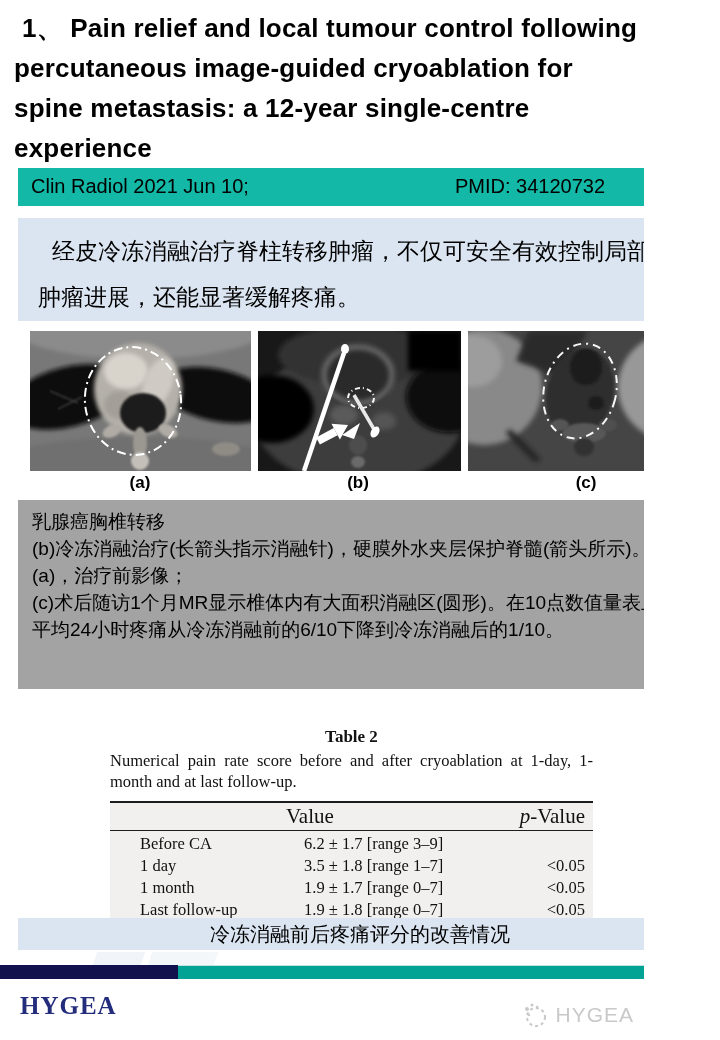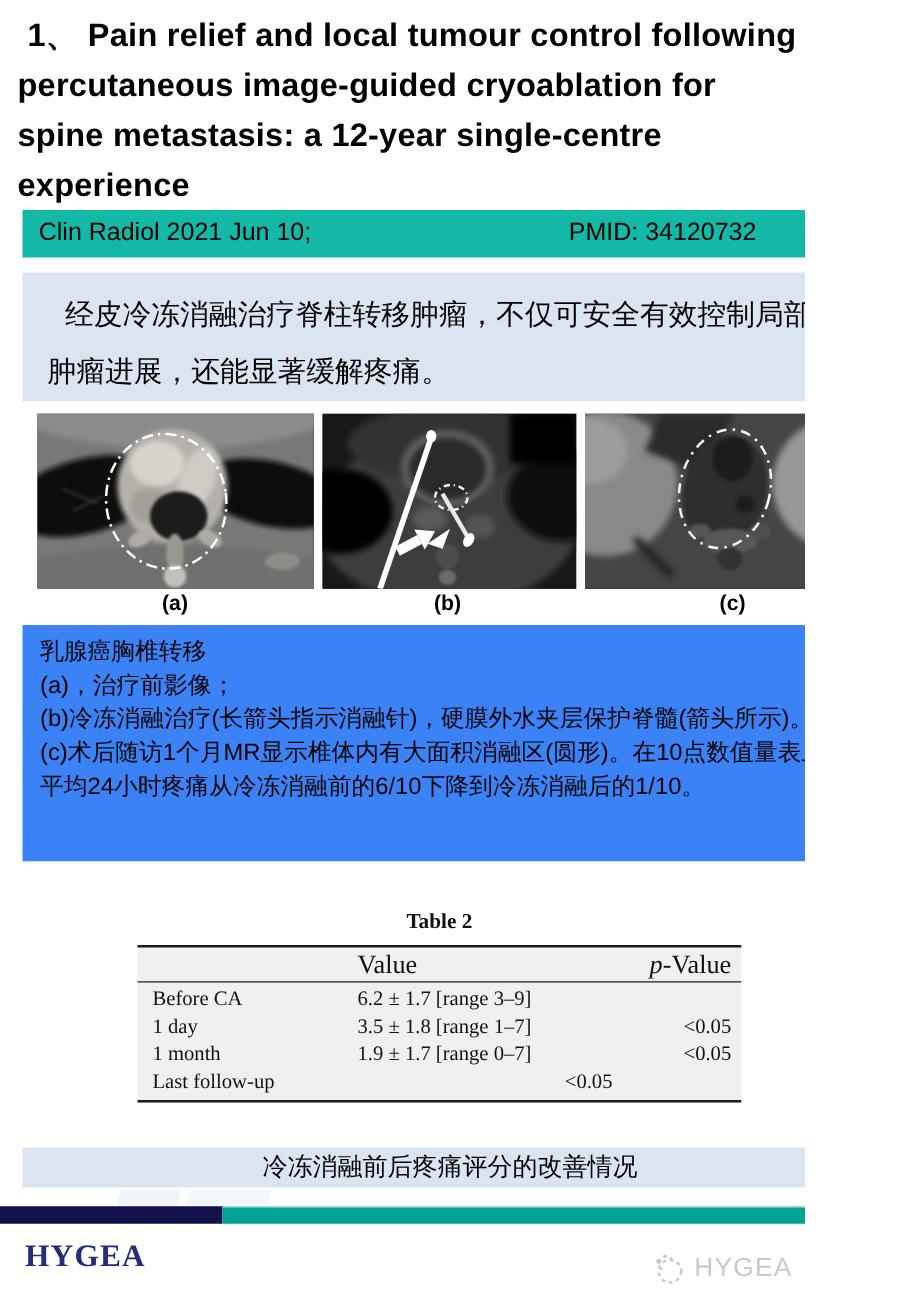--- a/index.html
+++ b/index.html
@@ -31,34 +31,34 @@
     display:flex; gap:7px; }
   .fig { position:relative; height:140px; background:#000; }
   .fig svg { display:block; }
   .fig-a { width:221px; } .fig-b { width:203px; } .fig-c { width:241px; }
   .fig-labels { position:absolute; left:30px; top:473px; width:676px; display:flex; gap:7px; }
   .fig-label { font-size:17px; font-weight:700; text-align:center; color:#000; }
   .fl-a { width:221px; } .fl-b { width:203px; } .fl-c { width:241px; }
 
   
   .caption-box { position:absolute; left:18px; top:500px; width:684px; height:189px;
-    background:#3b82f6; padding:8px 14px 0 14px; }
+    background:#a3a3a3; padding:8px 14px 0 14px; }
   .caption-line { font-size:19px; line-height:27px; color:#000; }
 
   
   .paper-table { position:absolute; left:110px; top:727px; width:483px;
     font-family:"Liberation Serif", serif; color:#111; }
   .pt-heading { font-size:17px; font-weight:700; margin-bottom:3px;text-align:center; }
   .pt-caption { font-size:16.5px; line-height:21px; text-align:justify; }
   .pt-grid { margin-top:9px; background:#f1f0ee;
     border-top:2px solid #1c1c1c; border-bottom:2px solid #1c1c1c; }
   .pt-row { display:grid; grid-template-columns:176px 212px 1fr; align-items:center; }
   .pt-head-row { height:28px; border-bottom:1.5px solid #1c1c1c; }
   .pt-body { padding:2px 0 4px 0; }
-  .pt-body .pt-row { height:22px; }
+  .pt-body .pt-row { height:22px;margin-left:18px; }
   .pt-cell { font-size:16.5px; }
   .pt-c1 { padding-left:12px; }
   .pt-c3 { text-align:right; padding-right:8px; }
   .pt-head-row .pt-cell { font-size:21px; }
 
   
   .conclusion-bar { position:absolute; left:18px; top:918px; width:684px; height:32px;
     background:#dbe5f1; text-align:center; }
   .conclusion-text { font-size:20px; line-height:32px; color:#000; }
 
@@ -218,27 +218,28 @@
   </div>
 
   <div class="fig-labels">
     <div class="fig-label fl-a">(a)</div>
     <div class="fig-label fl-b">(b)</div>
     <div class="fig-label fl-c">(c)</div>
   </div>
 
   <div class="caption-box">
     <div class="caption-line">乳腺癌胸椎转移</div>
+    <div class="caption-line">(b)冷冻消融治疗(长箭头指示消融针)，硬膜外水夹层保护脊髓(箭头所示)。</div>
     <div class="caption-line">(a)，治疗前影像；</div>
-    <div class="caption-line">(b)冷冻消融治疗(长箭头指示消融针)，硬膜外水夹层保护脊髓(箭头所示)。</div>
     <div class="caption-line">(c)术后随访1个月MR显示椎体内有大面积消融区(圆形)。在10点数值量表上，平均24小时疼痛从冷冻消融前的6/10下降到冷冻消融后的1/10。</div>
   </div>
 
   <div class="paper-table">
     <div class="pt-heading">Table 2</div>
+    <div class="pt-caption">Numerical pain rate score before and after cryoablation at 1-day, 1-month and at last follow-up.</div>
     <div class="pt-grid">
       <div class="pt-row pt-head-row">
         <div class="pt-cell pt-c1"></div>
         <div class="pt-cell pt-c2">Value</div>
         <div class="pt-cell pt-c3"><i>p</i><span>-Value</span></div>
       </div>
       <div class="pt-body">
         <div class="pt-row">
           <div class="pt-cell pt-c1">Before CA</div>
           <div class="pt-cell pt-c2">6.2 ± 1.7 [range 3–9]</div>
@@ -249,20 +250,21 @@
           <div class="pt-cell pt-c2">3.5 ± 1.8 [range 1–7]</div>
           <div class="pt-cell pt-c3">&lt;0.05</div>
         </div>
         <div class="pt-row">
           <div class="pt-cell pt-c1">1 month</div>
           <div class="pt-cell pt-c2">1.9 ± 1.7 [range 0–7]</div>
           <div class="pt-cell pt-c3">&lt;0.05</div>
         </div>
         <div class="pt-row">
           <div class="pt-cell pt-c1">Last follow-up</div>
+          <div class="pt-cell pt-c2">1.9 ± 1.8 [range 0–7]</div>
           <div class="pt-cell pt-c3">&lt;0.05</div>
         </div>
       </div>
     </div>
   </div>
 
   <div class="conclusion-bar">
     <div class="conclusion-text">冷冻消融前后疼痛评分的改善情况</div>
   </div>
 

